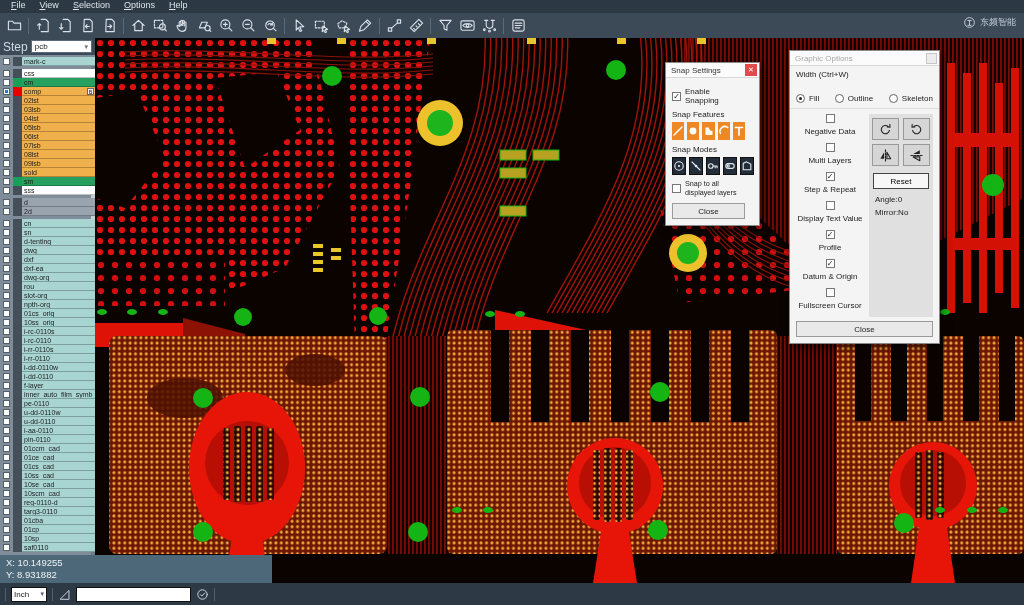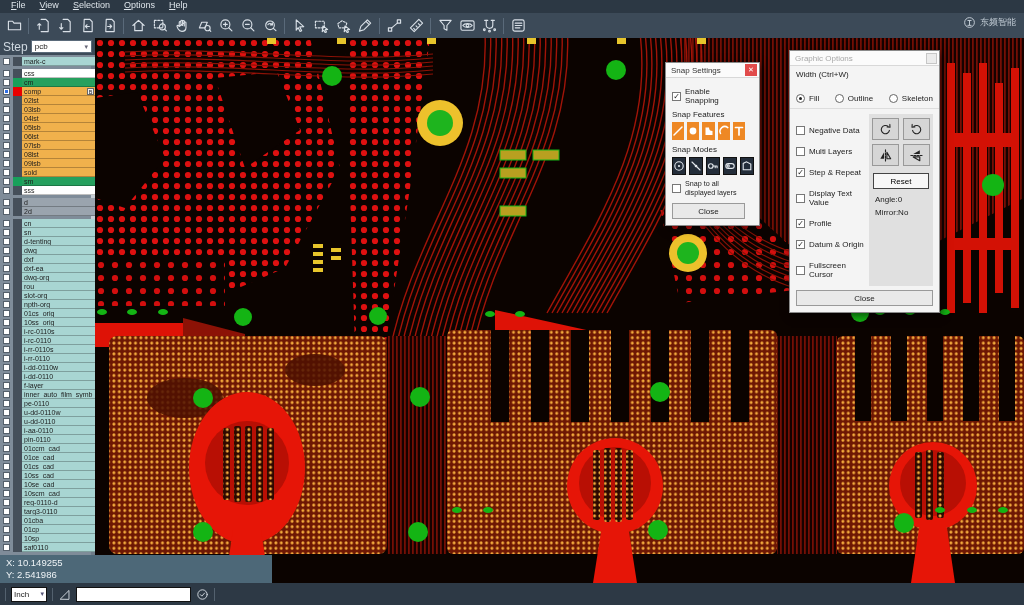--- a/index.html
+++ b/index.html
@@ -73,21 +73,21 @@
   .snap { left:570px; top:24px; width:95px; }
   .graphic { left:694px; top:12px; width:151px; }
   .g-section { padding:4px 6px 5px 6px; border-bottom:1px solid #ddd; }
   .g-width { font-size:8px; color:#222; margin-bottom:15px; }
   .g-radios { display:flex; align-items:center; gap:4px; font-size:8px; color:#222; }
   .g-radios .rgap { flex:1; }
   .radio { width:9px; height:9px; border:1px solid #666; border-radius:50%; background:#fff; position:relative; flex:none; }
   .radio.on::after { content:""; position:absolute; left:2px; top:2px; width:3px; height:3px; border-radius:50%; background:#222; }
   .g-main { display:flex; padding:5px 6px 2px 6px; gap:5px; }
   .g-checks { flex:1; }
-  .g-checks .cbrow { margin:12px 0 7px 0; }
+  .g-checks .cbrow { margin:0 0 7px 0;flex-direction:column; }
   .g-panel { width:64px; background:#e0e0e0; padding:4px 3px; flex:none; }
   .g-xgrid { display:grid; grid-template-columns:27px 27px; gap:4px; justify-content:center; }
   .xbtn { width:27px; height:22px; background:#d6d6d6; border:1px solid #999; display:flex; align-items:center; justify-content:center; }
   .xsvg { width:15px; height:15px; stroke:#222; fill:none; stroke-width:1.2; stroke-linecap:round; stroke-linejoin:round; }
   .g-reset { display:block; width:56px; height:16px; margin:7px auto 6px auto; background:#f7f7f7; border:1px solid #444; font-size:8px; font-family:"Liberation Sans",sans-serif; }
   .g-angle,.g-mirror { font-size:8px; color:#222; margin:4px 0 0 3px; }
   .g-closerow { padding:2px 6px 6px 6px; }
 
   
   .bottombar { height:22px; background:#2d3945; display:flex; align-items:center; gap:5px; padding-left:5px; flex:none; }
@@ -1023,21 +1023,21 @@
           </div>
         </div>
         <div class="g-closerow">
           <button class="dlg-close-btn" style="margin-top:0">Close</button>
         </div>
       </div>
     </div>
 
     <div class="status">
       <div>X: 10.149255</div>
-      <div>Y: 2.541986</div>
+      <div>Y: 8.931882</div>
     </div>
   </div>
 
   <div class="bottombar">
     <div class="bb-sep"></div>
     <div class="unit-combo">
       <span>Inch</span>
       <span class="chev">▾</span>
     </div>
     <div class="bb-sep"></div>

